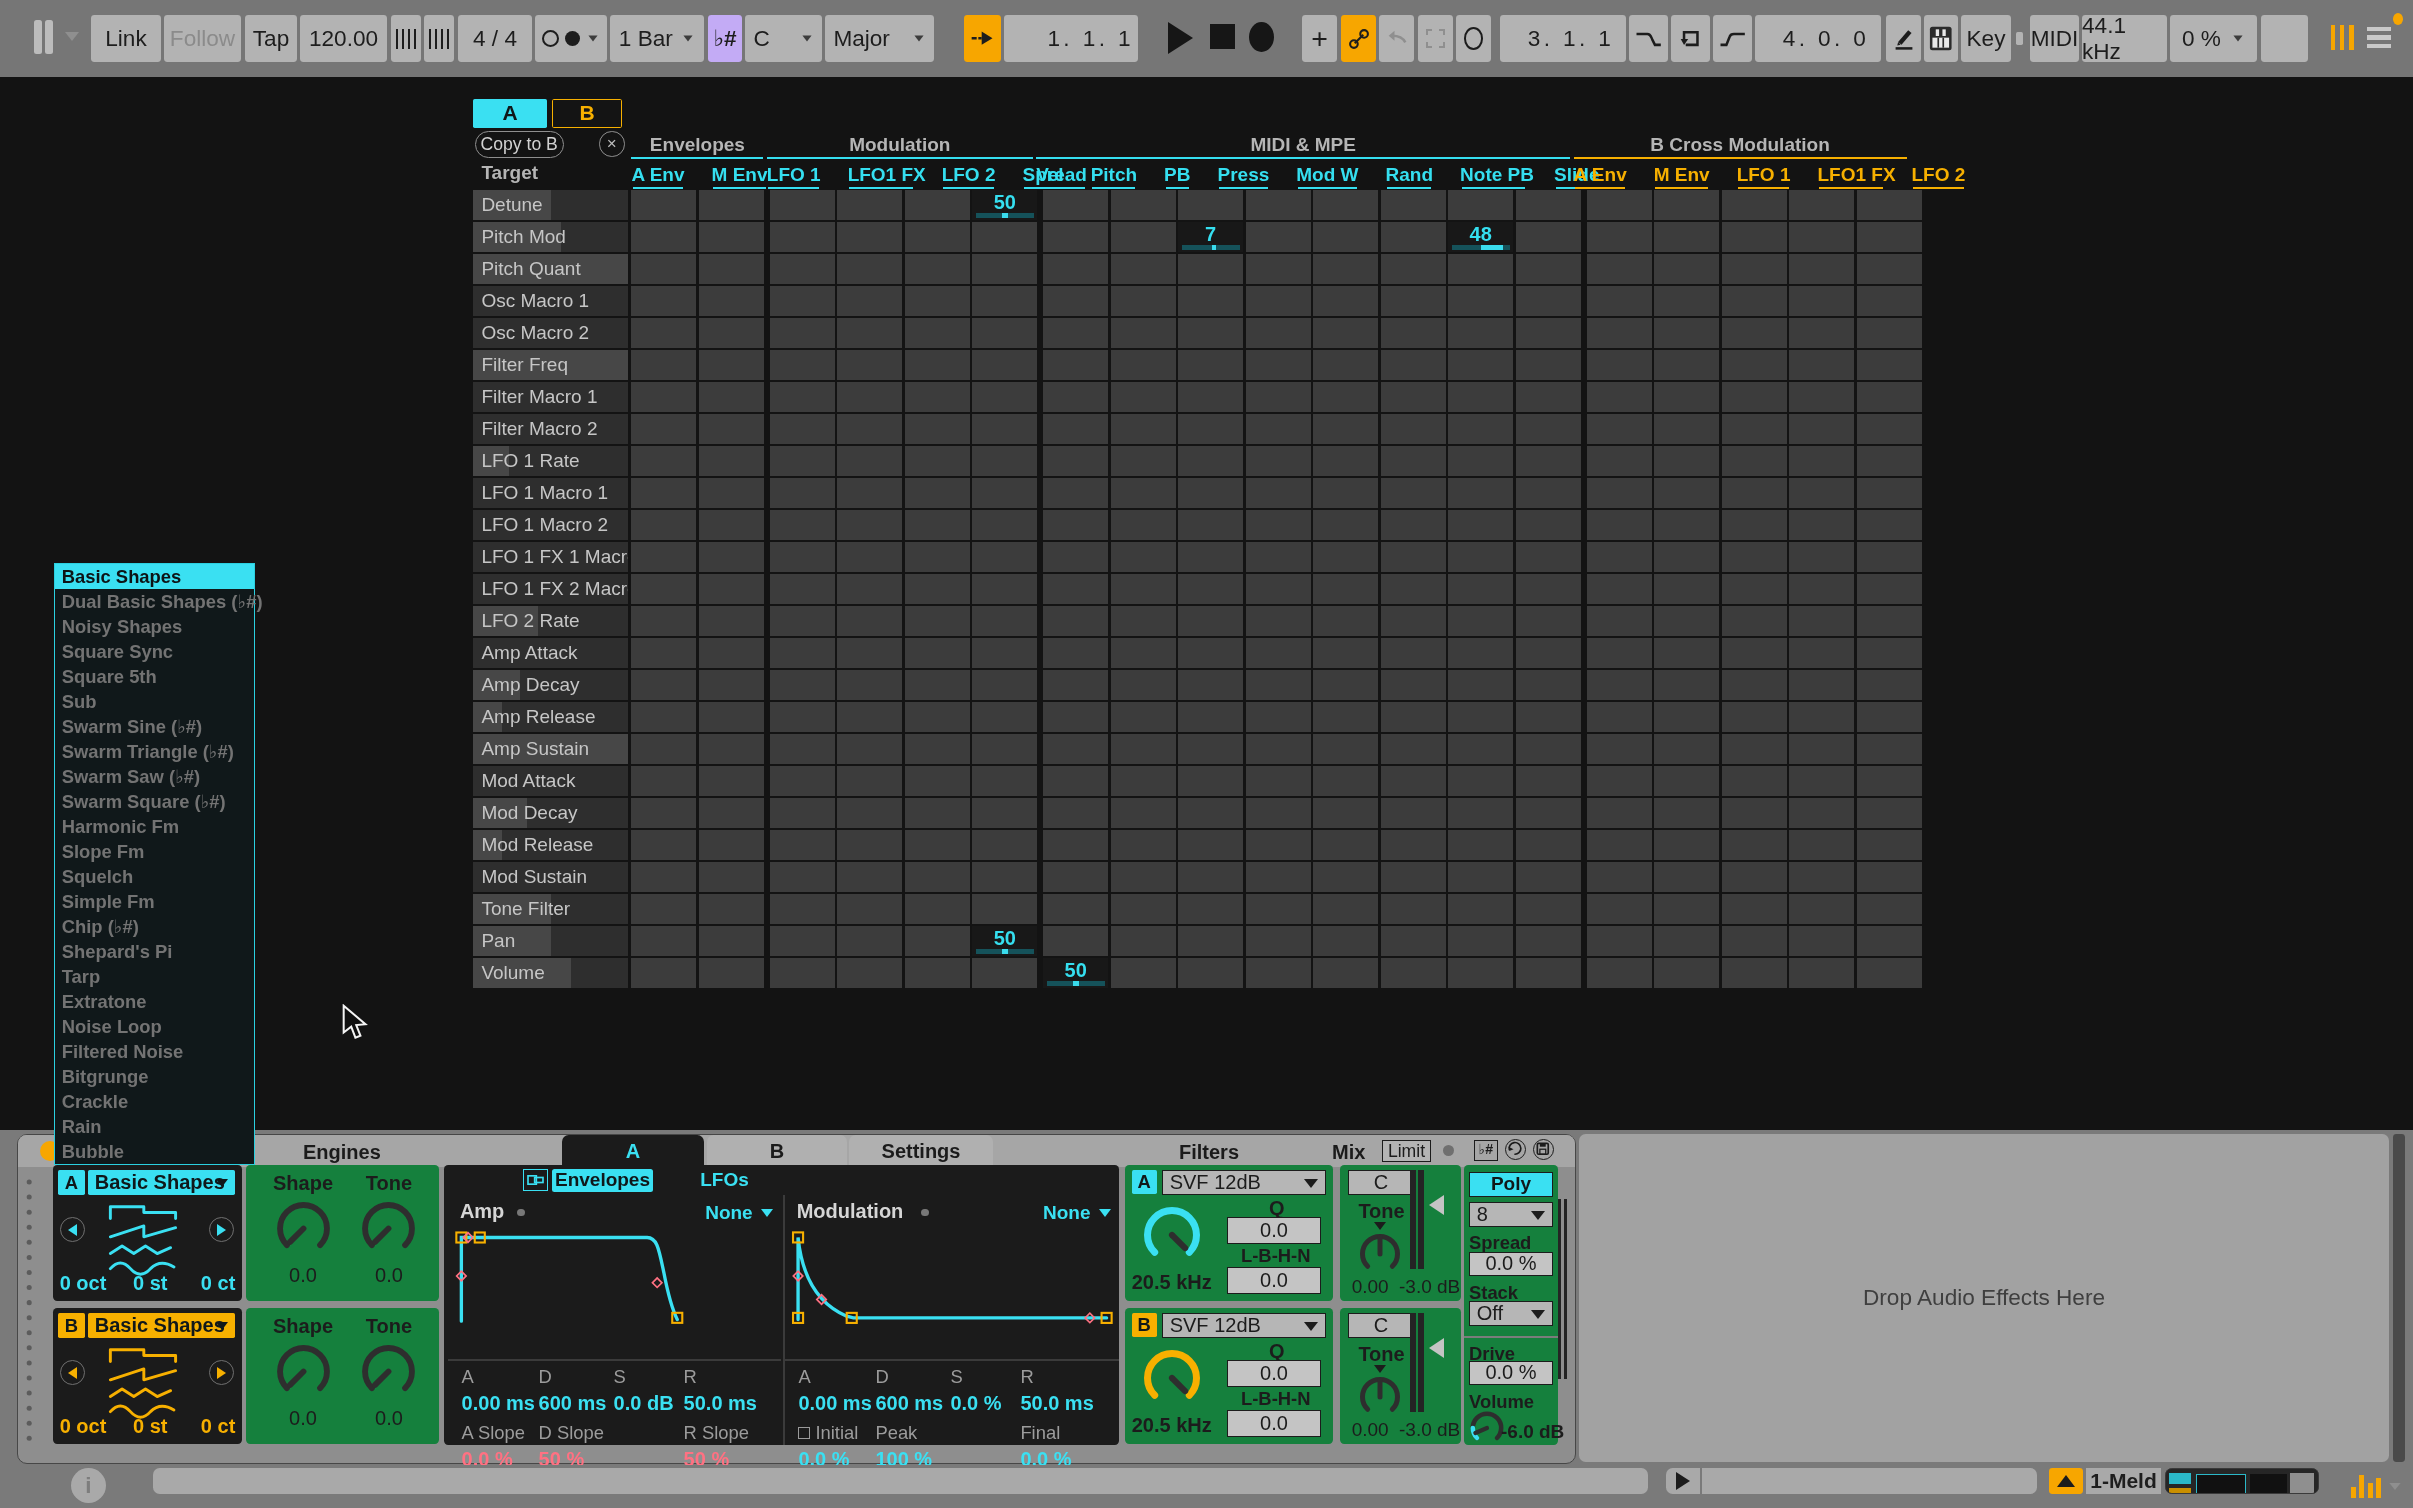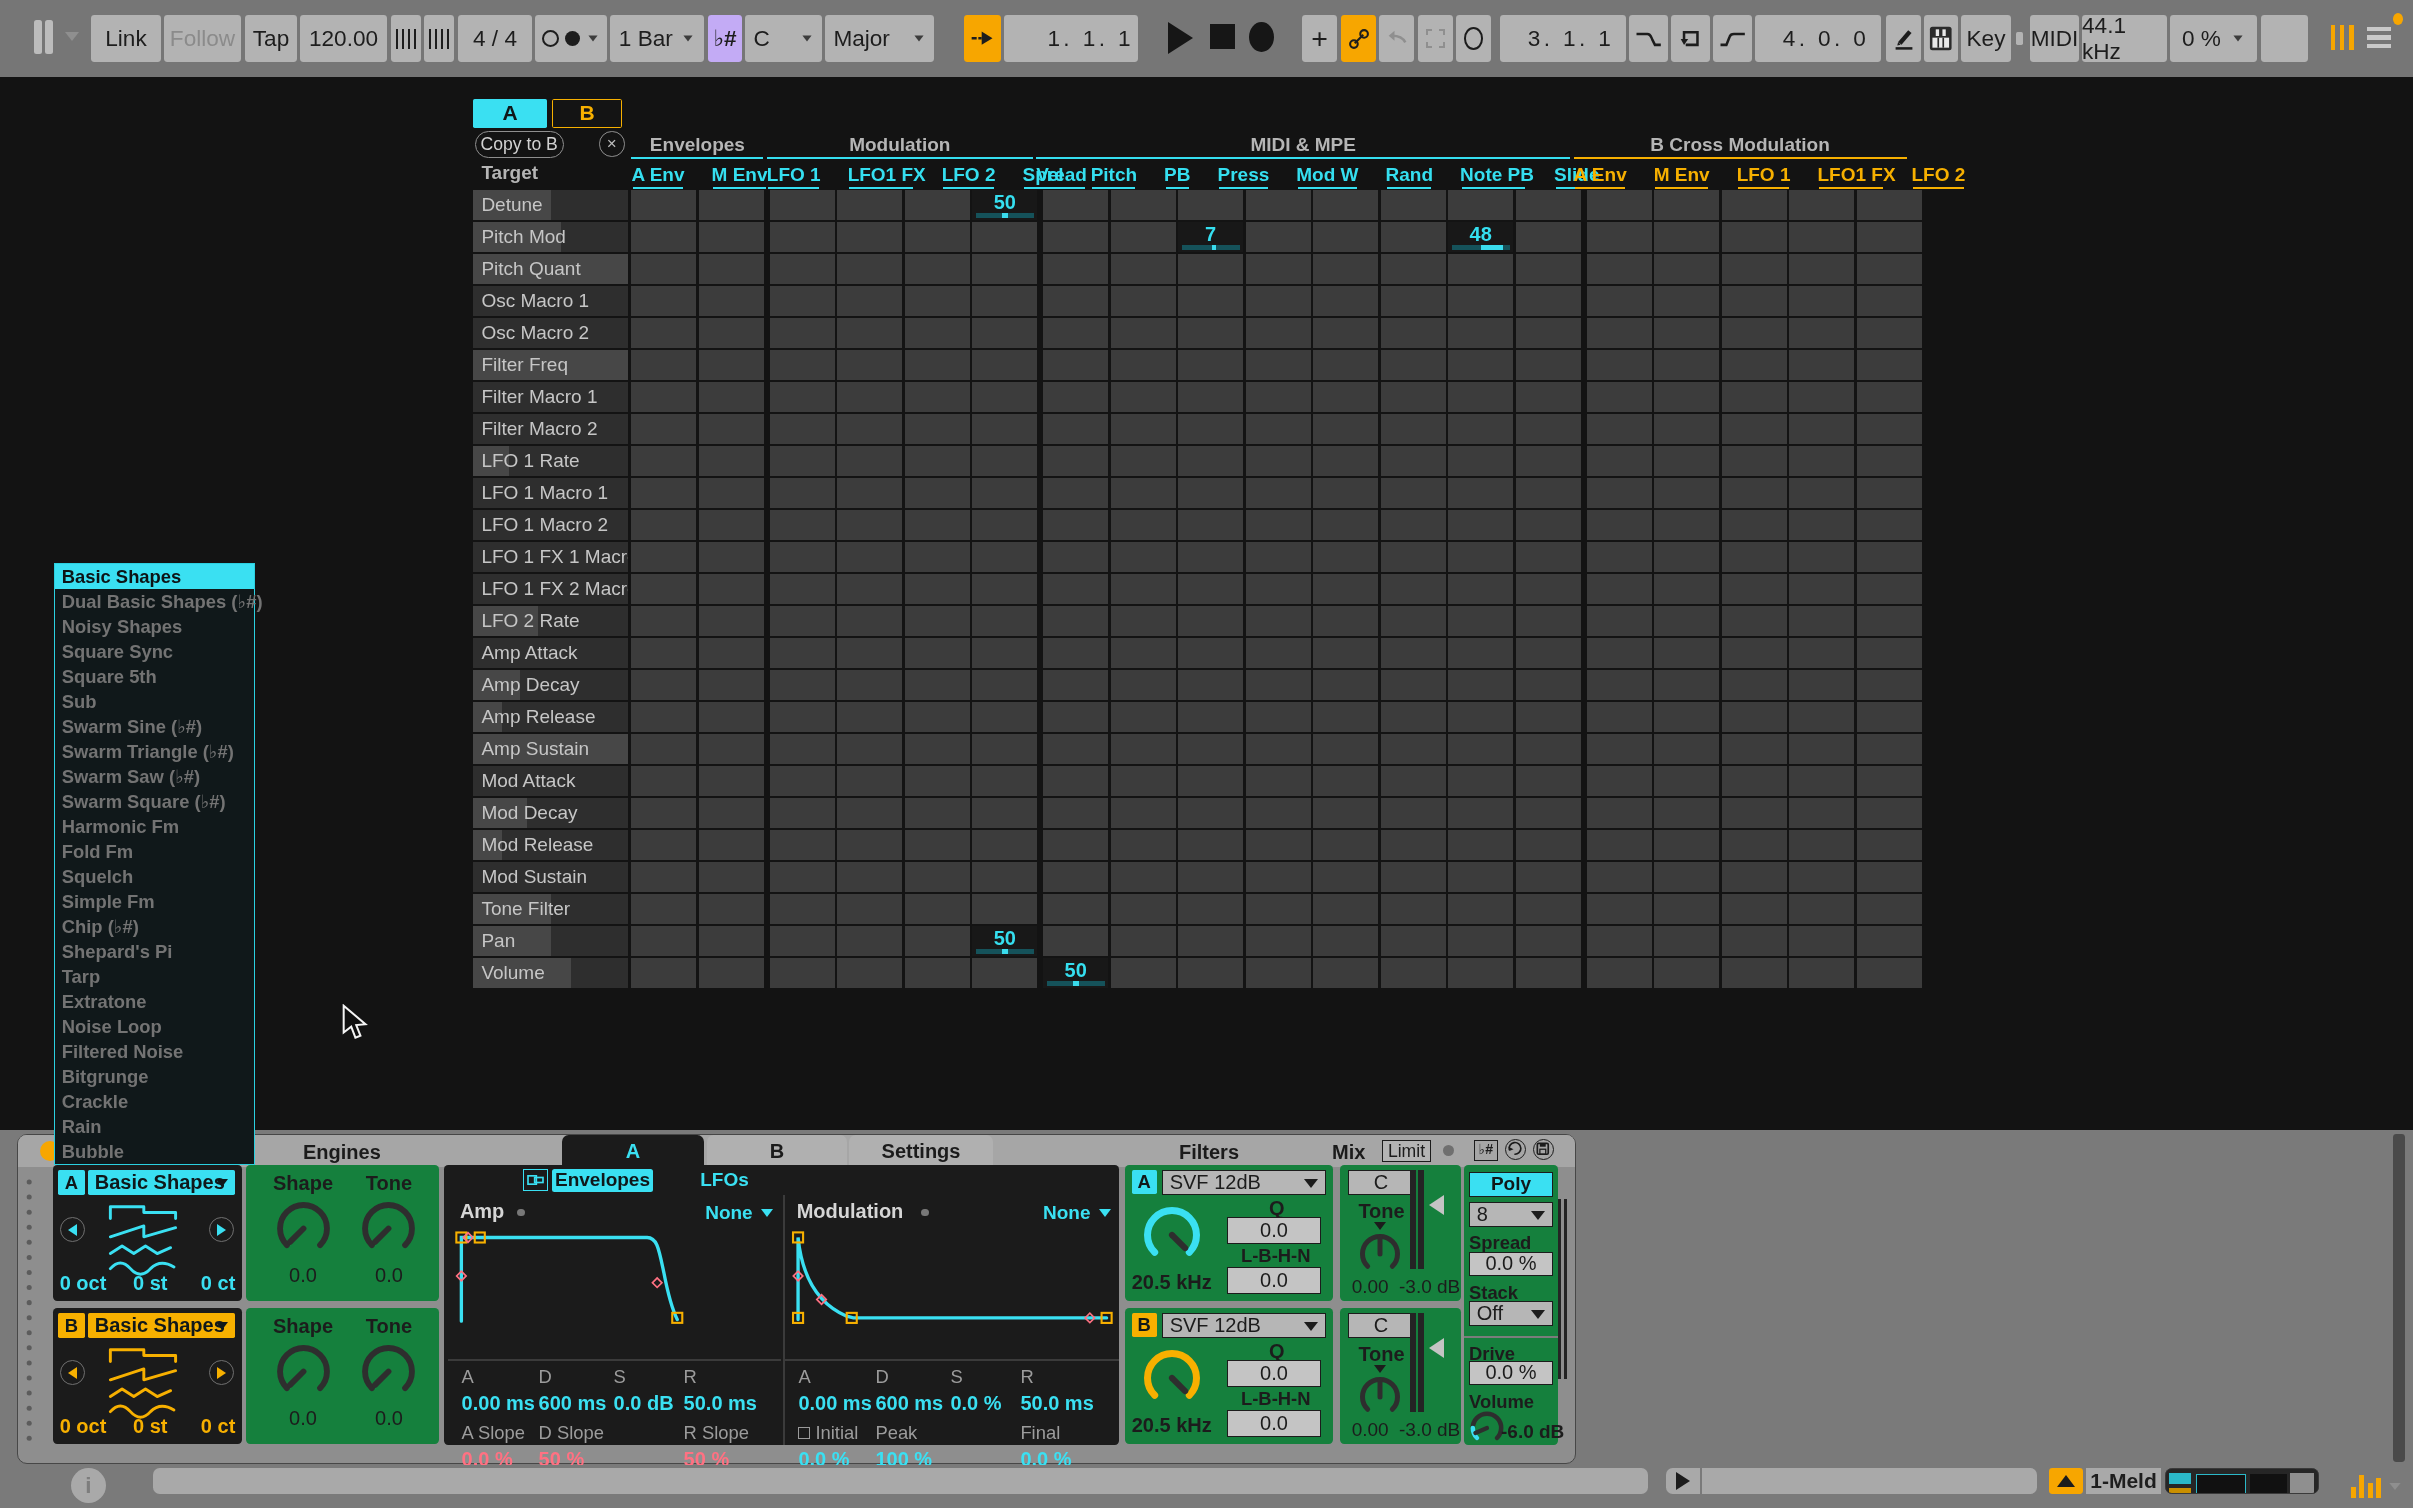--- a/index.html
+++ b/index.html
@@ -1255,21 +1255,21 @@
       <div class="mi">Dual Basic Shapes  (♭#)</div>
       <div class="mi">Noisy Shapes</div>
       <div class="mi">Square Sync</div>
       <div class="mi">Square 5th</div>
       <div class="mi">Sub</div>
       <div class="mi">Swarm Sine  (♭#)</div>
       <div class="mi">Swarm Triangle  (♭#)</div>
       <div class="mi">Swarm Saw  (♭#)</div>
       <div class="mi">Swarm Square  (♭#)</div>
       <div class="mi">Harmonic Fm</div>
-      <div class="mi">Fold Fm</div>
+      <div class="mi">Slope Fm</div>
       <div class="mi">Squelch</div>
       <div class="mi">Simple Fm</div>
       <div class="mi">Chip  (♭#)</div>
       <div class="mi">Shepard's Pi</div>
       <div class="mi">Tarp</div>
       <div class="mi">Extratone</div>
       <div class="mi">Noise Loop</div>
       <div class="mi">Filtered Noise</div>
       <div class="mi">Bitgrunge</div>
       <div class="mi">Crackle</div>
@@ -1614,20 +1614,23 @@
           </svg>
         <span class="blabel" style="left:37px;top:256px;font-size:19px">-6.0 dB</span>
       </div>
 
       <div class="meterbars" style="left:1540px;top:64px;height:180px">
           <i style="width:3.4px"></i>
           <i style="width:3.4px"></i>
         </div>
     </div>
 
+    <div class="droparea">
+        <span>Drop Audio Effects Here</span>
+      </div>
     <div class="vscroll"></div>
   </div>
 
   <div class="statusbar">
     <span class="abs" style="left:71px;top:3.4px;width:35px;height:35px;background:#a9a9a9;border-radius:50%;color:#7d7d7d;font-size:22.6px;font-weight:700;display:flex;align-items:center;justify-content:center">
         <span>i</span>
       </span>
     <div class="loz" style="left:153px;width:1495px;border-radius:6.7px"></div>
     <div class="loz" style="left:1666px;width:34px;border-radius:6.7px 0 0 6.7px;display:flex;align-items:center;justify-content:center">
         <i style="width:0;height:0;border-top:9.2px solid transparent;border-bottom:9.2px solid transparent;border-left:14.2px solid #1c1c1c"></i>

